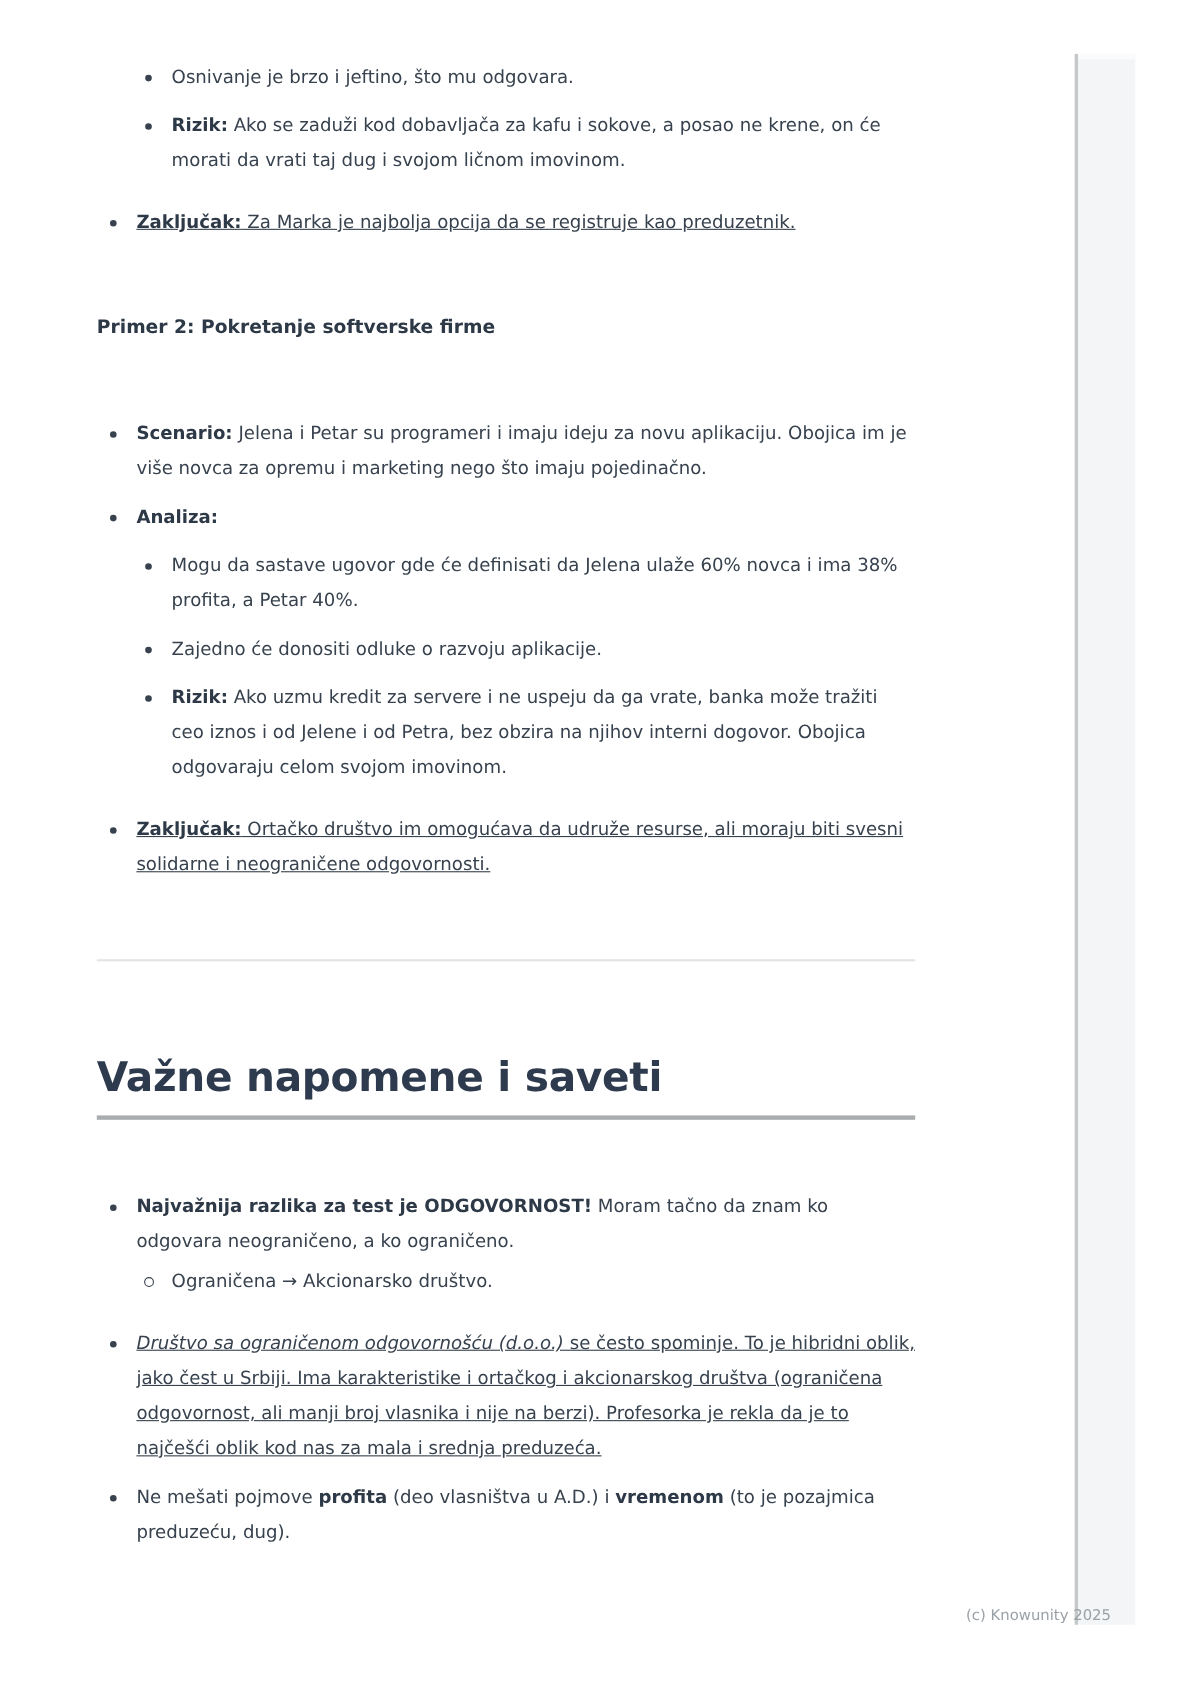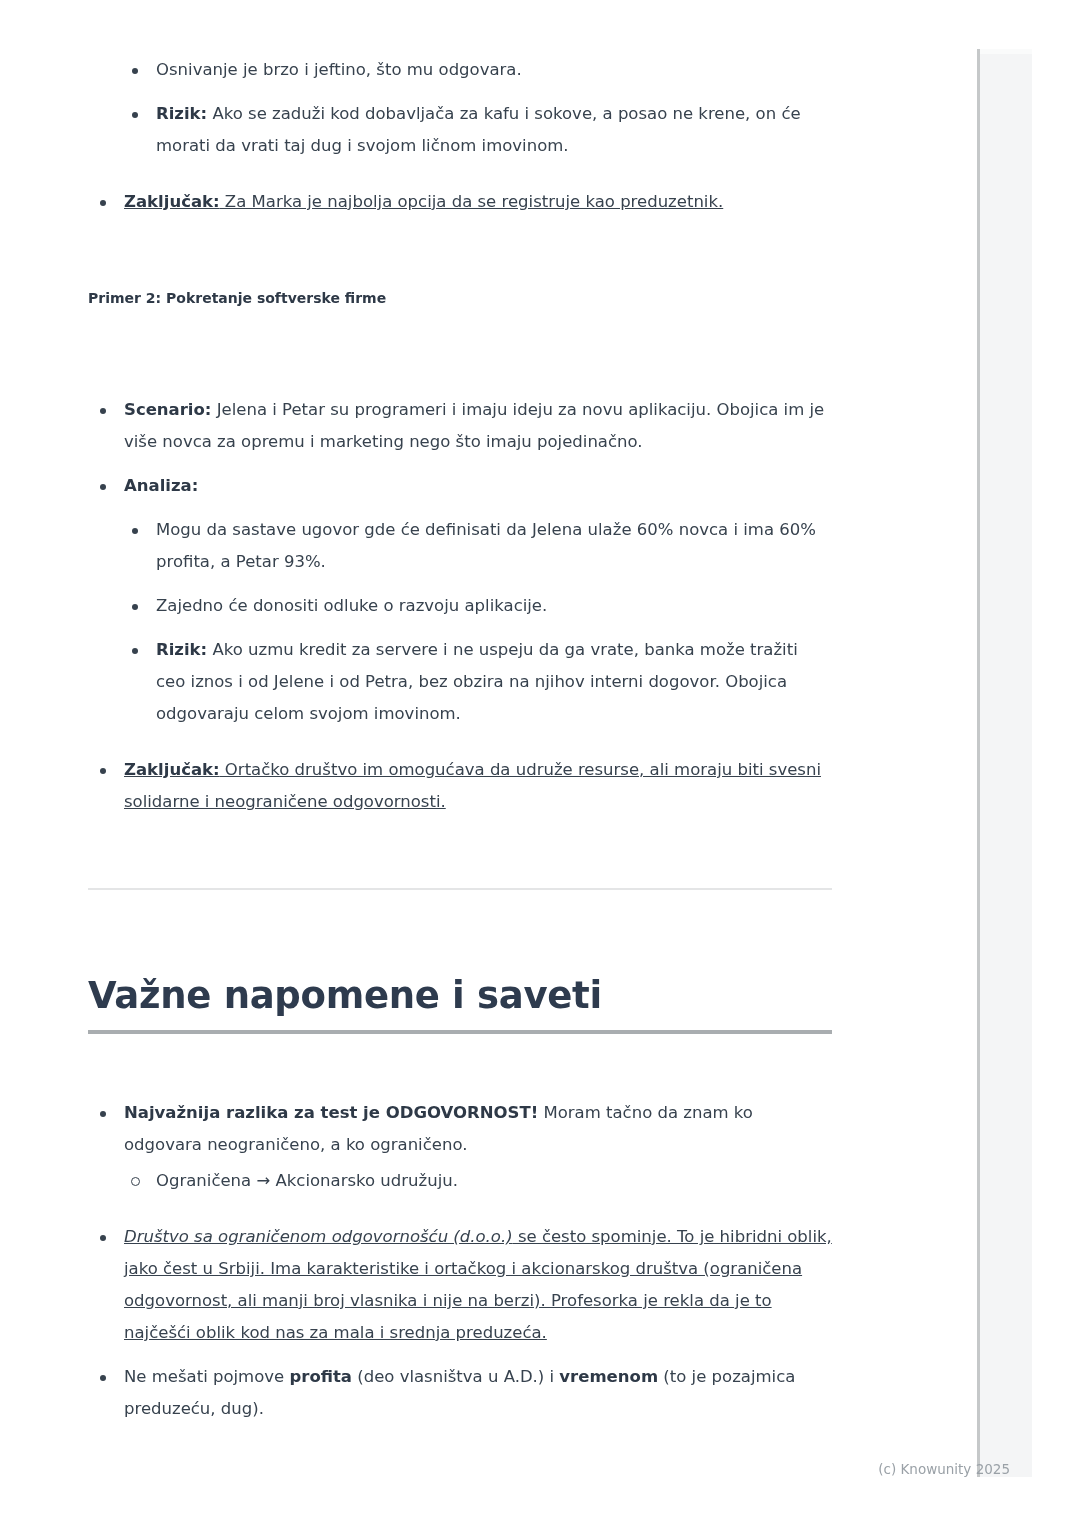--- a/index.html
+++ b/index.html
@@ -27,21 +27,21 @@
   .li.compact{margin-top:-8px;}
   .li.gap-large{margin-top:12px;text-decoration:underline;}
   .marker{flex:0 0 36px;position:relative;}
   .dot{position:absolute;display:block;}
   .dot.disc{left:12px;top:13.5px;width:6px;height:6px;border-radius:50%;background:currentColor;}
   .dot.circle{left:11px;top:12px;width:9px;height:9px;border-radius:50%;border:1.5px solid currentColor;background:transparent;}
   .runs{flex:1;font-size:16.5px;line-height:32px;}
   .runs .b{font-weight:bold;color:var(--strong);}
   .runs .i{font-style:italic;}
   h3.subhead{
-    margin:12px 0 40px 0;font-size:14px;line-height:32px;
+    margin:12px 0 24px 0;font-size:17px;line-height:32px;
     font-weight:bold;color:var(--strong);
   }
   h1.section{
     margin:46px 0 23px 0;font-size:37px;line-height:40px;font-weight:bold;
     color:var(--heading);padding-bottom:14px;
     border-bottom:4px solid var(--rule-dark);letter-spacing:-0.3px;
   }
   .divider{border-top:2px solid var(--rule-light);margin:18px 0 0 0;height:0;}
   .strip{
     position:absolute;left:977px;top:49px;width:55px;height:1428px;
@@ -91,21 +91,21 @@
         <div class="li lvl1">
           <span class="marker">
             <span class="dot disc"></span>
           </span>
           <div class="runs"><span class="b">Analiza:</span></div>
         </div>
         <div class="li lvl2">
           <span class="marker">
             <span class="dot disc"></span>
           </span>
-          <div class="runs"><span>Mogu da sastave ugovor gde će definisati da Jelena ulaže 60% novca i ima 60% profita, a Petar 93%.</span></div>
+          <div class="runs"><span>Mogu da sastave ugovor gde će definisati da Jelena ulaže 60% novca i ima 38% profita, a Petar 40%.</span></div>
         </div>
         <div class="li lvl2">
           <span class="marker">
             <span class="dot disc"></span>
           </span>
           <div class="runs"><span>Zajedno će donositi odluke o razvoju aplikacije.</span></div>
         </div>
         <div class="li lvl2">
           <span class="marker">
             <span class="dot disc"></span>
@@ -125,21 +125,21 @@
         <div class="li lvl1">
           <span class="marker">
             <span class="dot disc"></span>
           </span>
           <div class="runs"><span class="b">Najvažnija razlika za test je ODGOVORNOST!</span><span> Moram tačno da znam ko odgovara neograničeno, a ko ograničeno.</span></div>
         </div>
         <div class="li lvl2 compact">
           <span class="marker">
             <span class="dot circle"></span>
           </span>
-          <div class="runs"><span>Ograničena → Akcionarsko udružuju.</span></div>
+          <div class="runs"><span>Ograničena → Akcionarsko društvo.</span></div>
         </div>
         <div class="li lvl1 gap-large">
           <span class="marker">
             <span class="dot disc"></span>
           </span>
           <div class="runs"><span class="i">Društvo sa ograničenom odgovornošću (d.o.o.)</span><span> se često spominje. To je hibridni oblik, jako čest u Srbiji. Ima karakteristike i ortačkog i akcionarskog društva (ograničena odgovornost, ali manji broj vlasnika i nije na berzi). Profesorka je rekla da je to najčešći oblik kod nas za mala i srednja preduzeća.</span></div>
         </div>
         <div class="li lvl1">
           <span class="marker">
             <span class="dot disc"></span>

